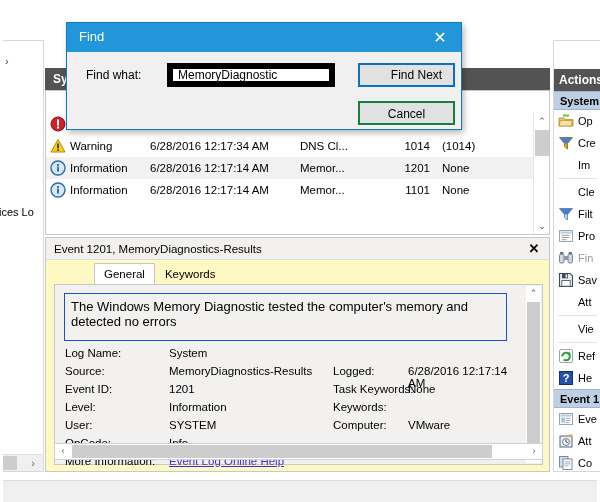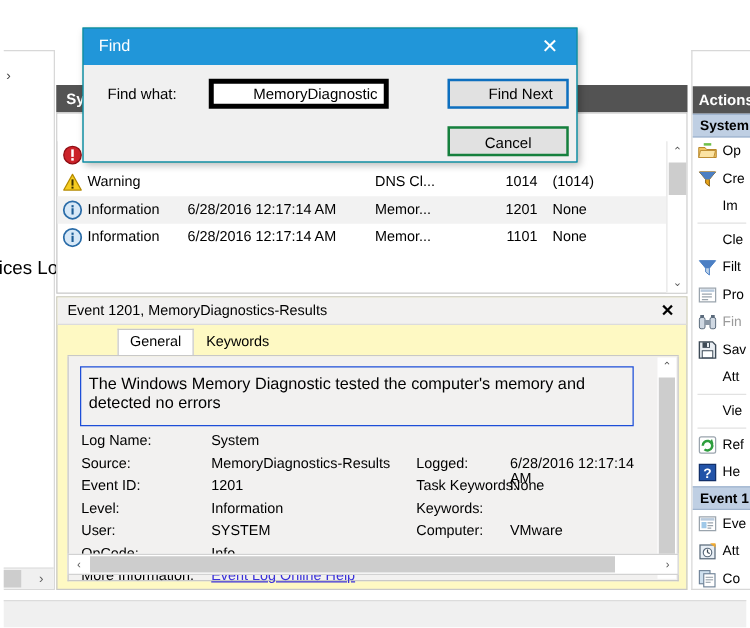--- a/index.html
+++ b/index.html
@@ -14,21 +14,21 @@
   #root { position: relative; width: 600px; height: 502px; background: #ffffff; }
 
   
   .tree-pane {
     position:absolute; left:3px; top:40px; width:41px; height:432px;
     background:#ffffff; border:1px solid #d8d8d8; border-left:none;
     box-sizing:border-box;
   }
   .tree-item {
     position:absolute; left:-4px; top:165px; width:46px;
-    font-size:15px; color:#000; white-space:nowrap;
+    font-size:11px; color:#000; white-space:nowrap;
   }
   .tree-hscroll {
     position:absolute; left:0px; bottom:0px; width:40px; height:17px;
     background:#f0f0f0; border-top:1px solid #e0e0e0; box-sizing:border-box;
   }
   .tree-hscroll .thumb {
     position:absolute; left:0; top:1px; width:14px; height:14px; background:#cdcdcd;
   }
   .tree-hscroll .arrow {
     position:absolute; right:2px; top:0px; width:16px; height:17px;
@@ -191,21 +191,21 @@
     white-space:nowrap; overflow:hidden;
   }
   .act-item.dim { color:#9a9a9a; }
   .act-item .ai { position:absolute; left:4px; top:3px; width:16px; height:16px; }
   .act-sep { height:1px; background:#e2e2e2; margin:2px 4px; }
   .act-list { position:absolute; left:0; top:50px; width:47px; }
 
   
   .find-dlg {
     position:absolute; left:66px; top:22px; width:396px; height:108px;
-    background:#22c55e;
+    background:#5eead4;
     border:1px solid #0d7ac0;
     box-sizing:border-box;
     box-shadow: 2px 3px 6px rgba(0,0,0,0.28);
   }
   .find-title {
     position:absolute; left:0; top:0; right:0; height:29px;
     background:#2196d9;
   }
   .find-title .t {
     position:absolute; left:12px; top:6px;
@@ -214,24 +214,24 @@
   .find-close {
     position:absolute; right:0px; top:0px; width:42px; height:29px;
     text-align:center; line-height:29px;
     color:#ffffff; font-size:16px;
   }
   .find-body { position:absolute; left:0; top:29px; right:0; bottom:0; background:#f0f0f0; }
   .find-label {
     position:absolute; left:19px; top:16px; font-size:12px; color:#000;
   }
   .find-input {
-    position:absolute; left:100px; top:11px; width:144px; height:24px;
-    background:#ffffff; border:4px solid #000000; box-sizing:border-box;
+    position:absolute; left:100px; top:11px; width:168px; height:24px;
+    background:#ffffff; border:6px solid #000000; box-sizing:border-box;
     font-family:"Liberation Sans", sans-serif; font-size:12px; color:#000;
-    padding:0 5px; outline:none;text-align:right;
+    padding:0 5px; outline:none;
   }
   .btn {
     position:absolute; width:97px; height:24px;
     background:#e1e1e1; border:2px solid #15803d; box-sizing:border-box;
     font-family:"Liberation Sans", sans-serif; font-size:12px; color:#000;
     text-align:center; line-height:22px;
   }
   .btn.primary { border:2px solid #0d6fbf; background:#e1e1e1; line-height:20px; }
   .btn-find { left:291px; top:11px;padding-left:20px; }
   .btn-cancel { left:291px; top:49px; }
@@ -280,20 +280,21 @@
           <span class="c-task"></span>
         </div>
 
         <div class="row">
           <svg class="ico" viewBox="0 0 16 16">
             <polygon points="8,1.5 15,14 1,14" fill="#f5cc20" stroke="#b58b00" stroke-width="1" stroke-linejoin="round"></polygon>
             <rect x="7.2" y="5.5" width="1.6" height="5" fill="#3a3000"></rect>
             <rect x="7.2" y="11.3" width="1.6" height="1.6" fill="#3a3000"></rect>
           </svg>
           <span class="c-level">Warning</span>
+          <span class="c-date">6/28/2016 12:17:34 AM</span>
           <span class="c-src">DNS Cl...</span>
           <span class="c-id">1014</span>
           <span class="c-task">(1014)</span>
         </div>
 
         <div class="row alt">
           <svg class="ico" viewBox="0 0 16 16">
             <circle cx="8" cy="8" r="7" fill="#d7e8f7"></circle>
             <circle cx="8" cy="8" r="7" fill="none" stroke="#2a6ca8" stroke-width="1.4"></circle>
             <rect x="7.2" y="6.6" width="1.7" height="5" fill="#1d5d96"></rect>

